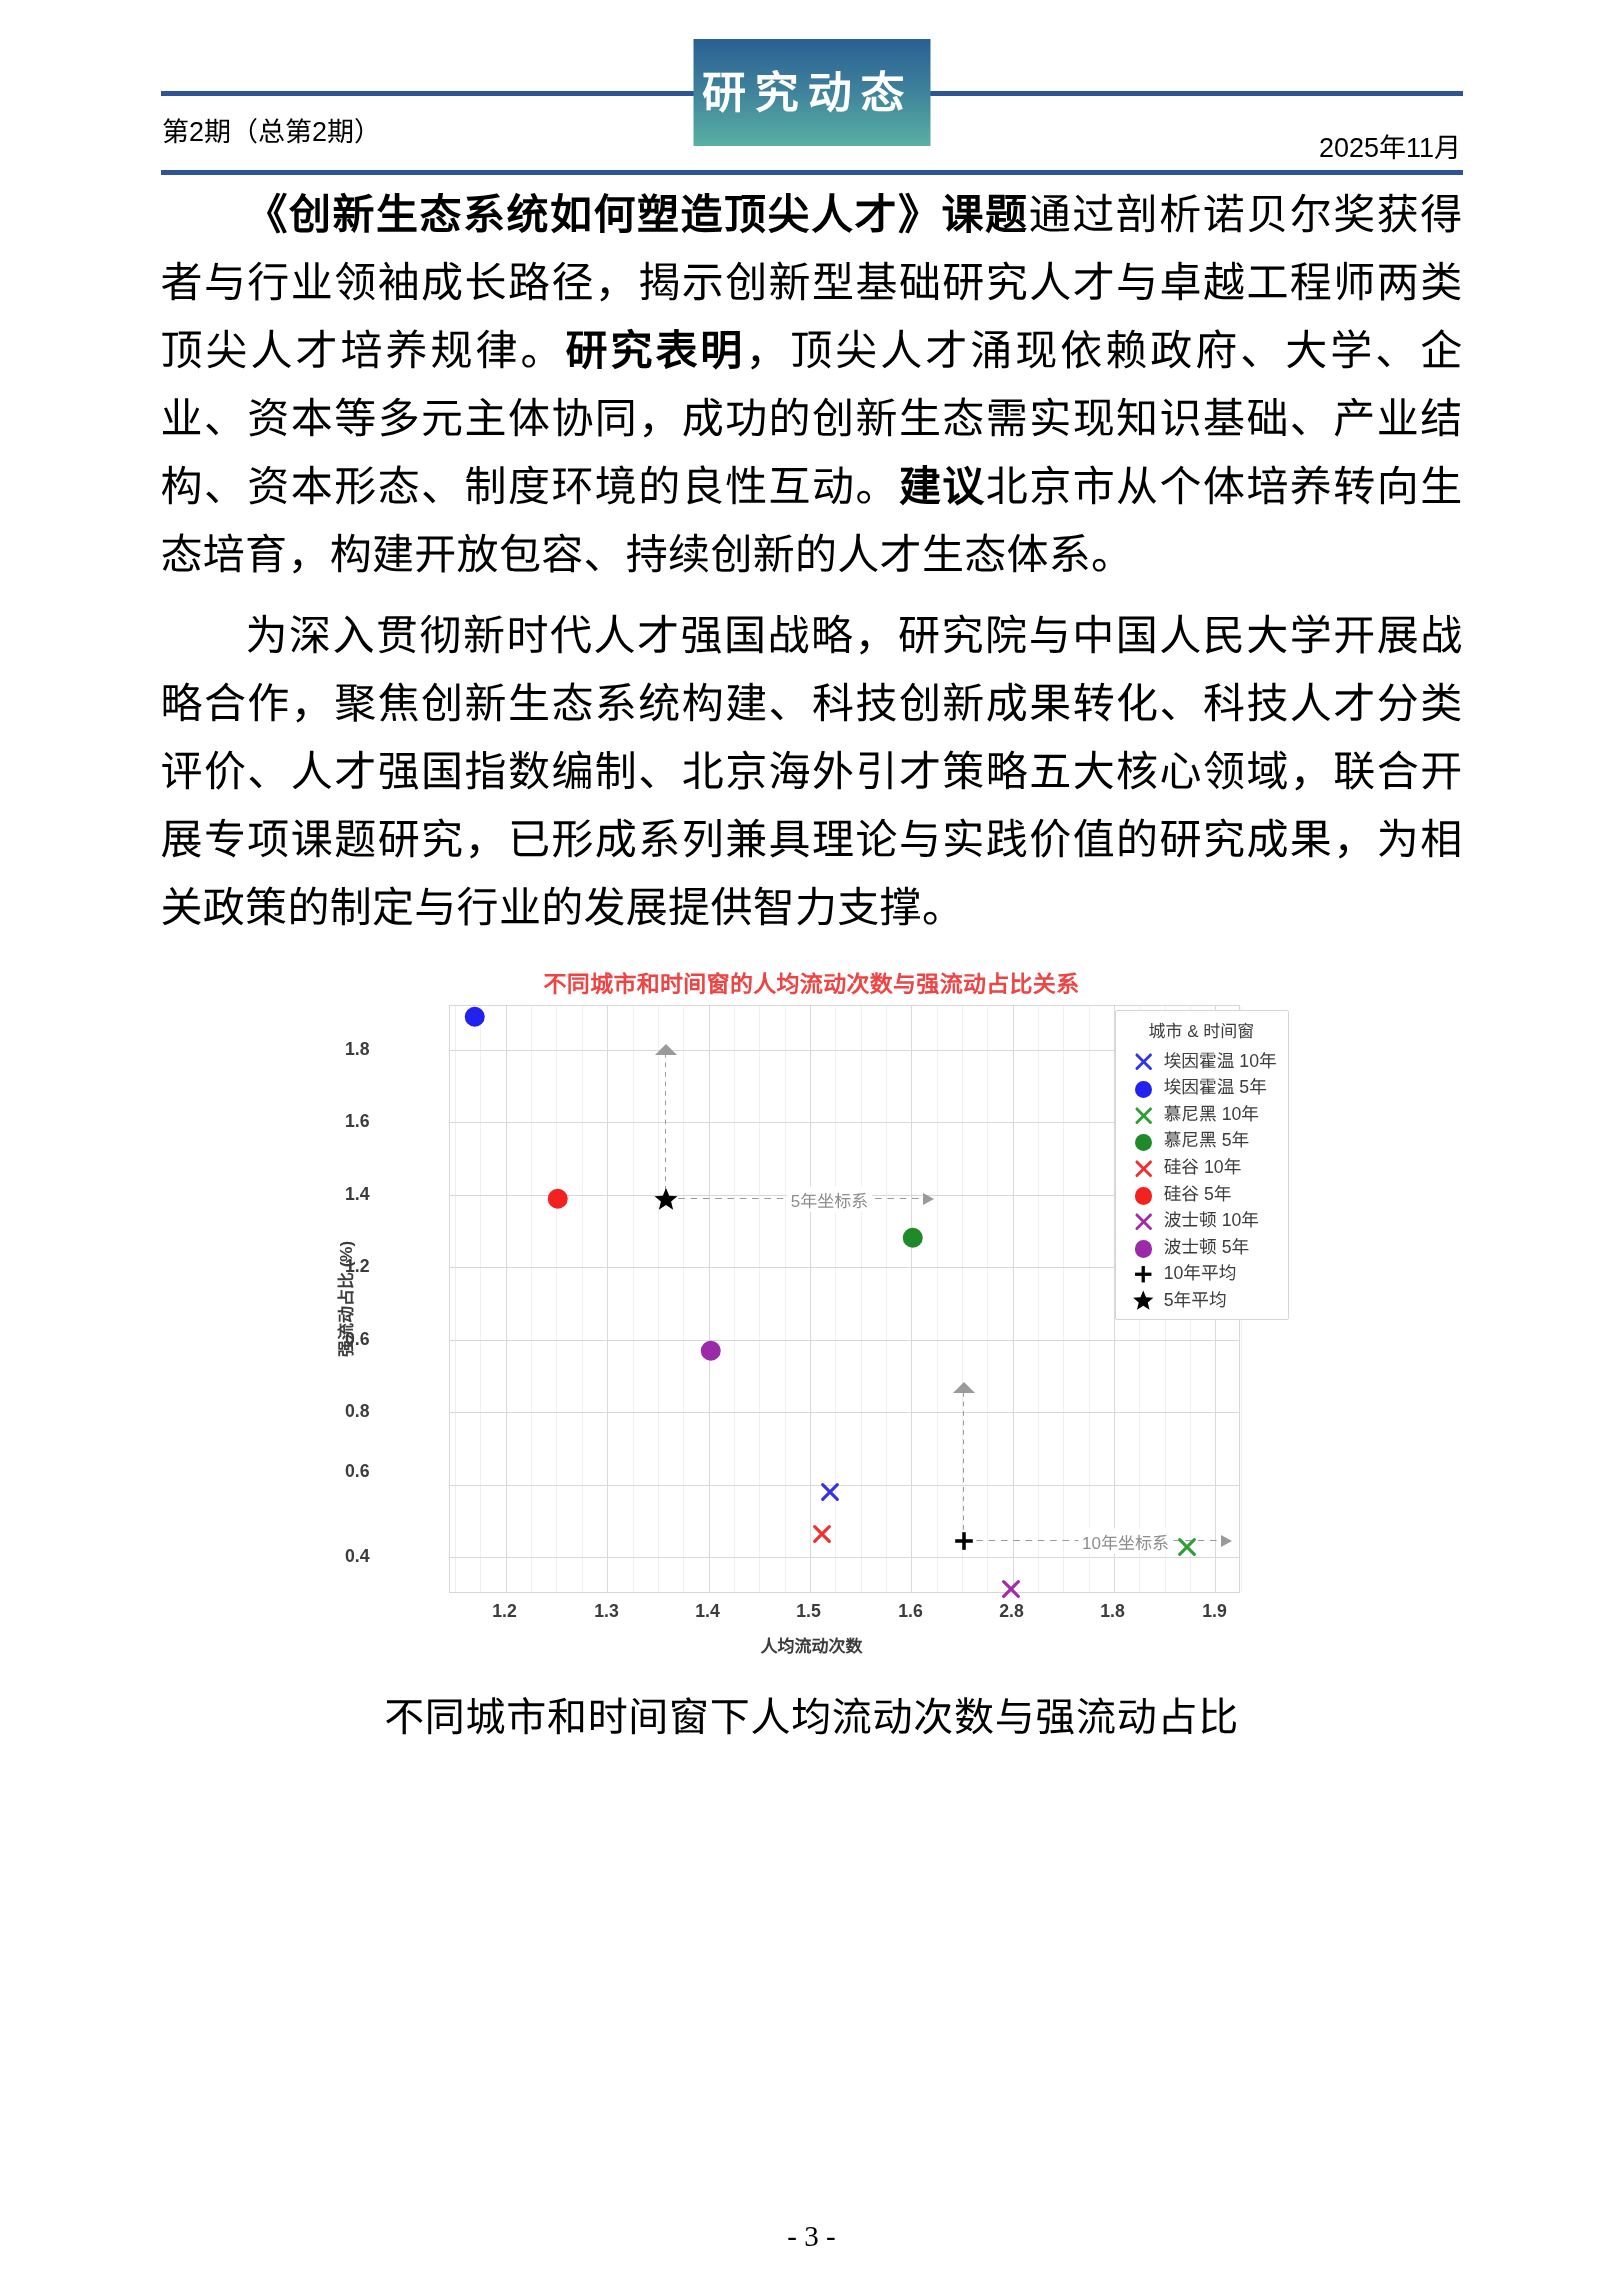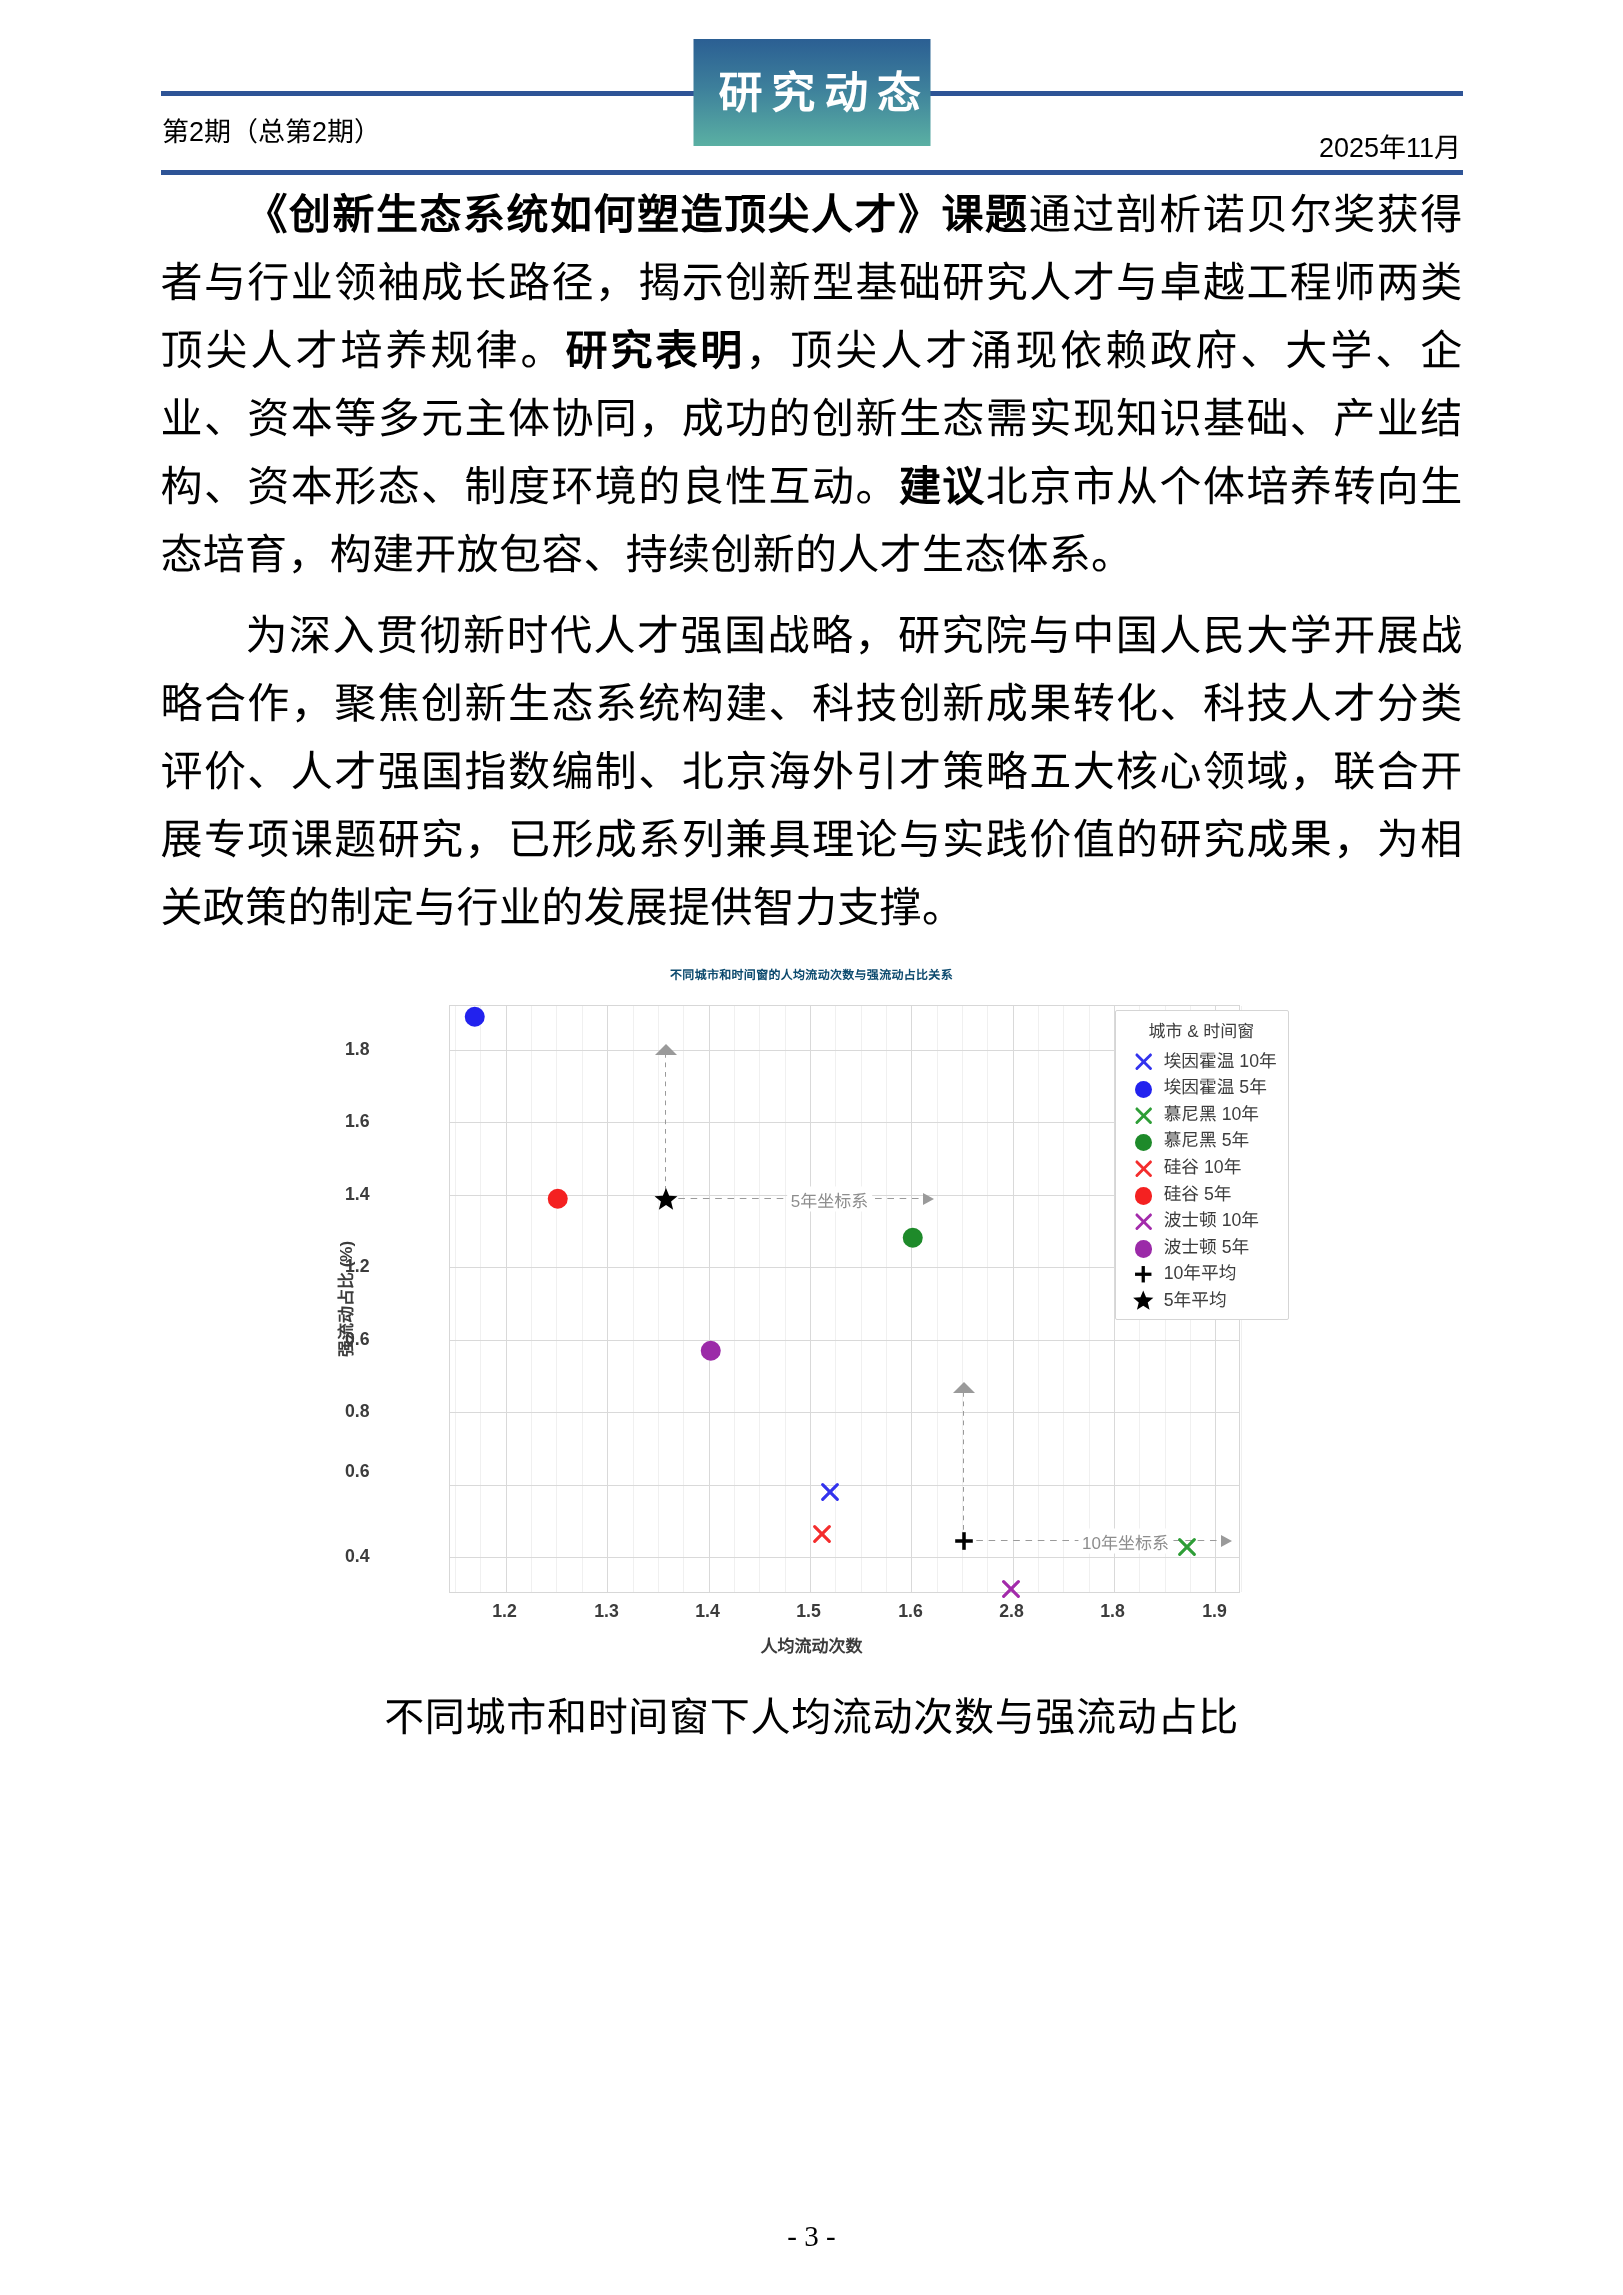--- a/index.html
+++ b/index.html
@@ -42,21 +42,21 @@
   .header-badge {
     position: absolute;
     left: 50%;
     transform: translateX(-50%);
     top: 39px;
     width: 237px;
     height: 107px;
     background: linear-gradient(to bottom, #2b5f93 0%, #3d7f9b 45%, #5ab0a3 100%);
     display: flex;
     align-items: center;
-    justify-content: flex-end;
+    justify-content: flex-start;
     z-index: 3;
   }
   .header-badge-text {
     color: #ffffff;
     font-family: "Liberation Sans", "DejaVu Sans", sans-serif;
     font-weight: 700;
     font-size: 44px;
     letter-spacing: 8.9px;
     text-indent: 8.9px;
     line-height: 1;
@@ -116,23 +116,23 @@
     position: relative;
     width: 968px;
     height: 709px;
     background: #ffffff;
     font-family: "Liberation Sans", "DejaVu Sans", sans-serif;
   }
   .chart-title {
     position: absolute;
     top: 5.5px; left: 0; right: 0;
     text-align: center;
-    font-size: 12px;
+    font-size: 23px;
     font-weight: 700;
-    color: #0c4a6e;
+    color: #ef4444;
     letter-spacing: 0.3px;
   }
 
   
   .plot {
     position: absolute;
     left: 121px;
     top: 45px;
     width: 791px;
     height: 588px;

